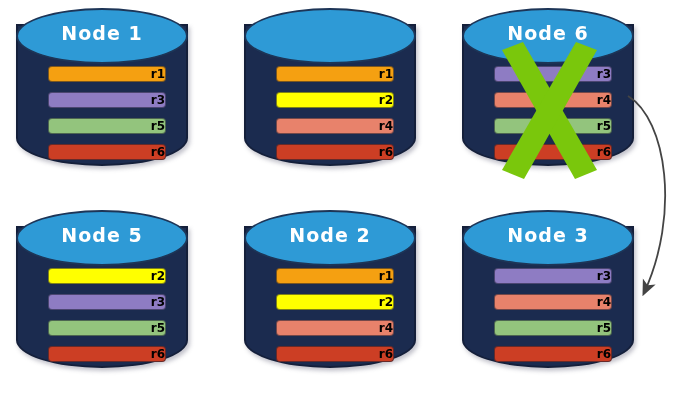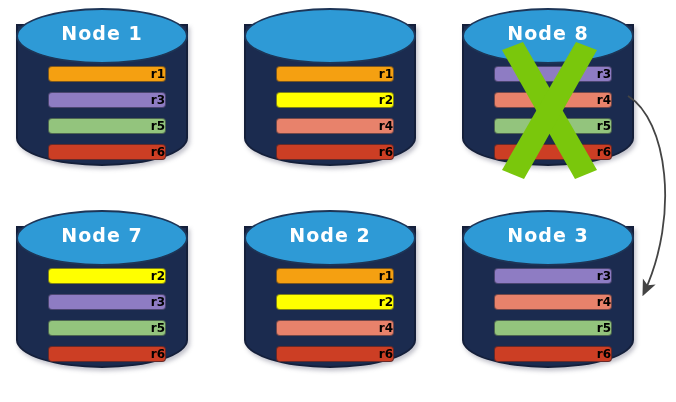--- a/index.html
+++ b/index.html
@@ -132,38 +132,38 @@
         <div class="rows">
           <div class="row-bar" style="background: rgb(245, 160, 17);">r1</div>
           <div class="row-bar" style="background: rgb(255, 255, 0);">r2</div>
           <div class="row-bar" style="background: rgb(232, 130, 107);">r4</div>
           <div class="row-bar" style="background: rgb(204, 62, 36);">r6</div>
         </div>
       </div>
       <div class="node" style="left: 452px; top: 6px;">
         <div class="cyl-body"></div>
         <div class="cyl-top"></div>
-        <div class="node-title">Node 8</div>
+        <div class="node-title">Node 6</div>
         <div class="rows">
           <div class="row-bar" style="background: rgb(142, 124, 195);">r3</div>
           <div class="row-bar" style="background: rgb(232, 130, 107);">r4</div>
           <div class="row-bar" style="background: rgb(147, 196, 125);">r5</div>
           <div class="row-bar" style="background: rgb(204, 62, 36);">r6</div>
         </div>
         <svg class="x-mark" viewBox="0 0 184 178">
           <g fill="#7ac70c">
             <path d="M46,44 L67,36 L141,164 L119,173 Z"></path>
             <path d="M141,44 L120,36 L46,164 L68,173 Z"></path>
           </g>
         </svg>
       </div>
       <div class="node" style="left: 6px; top: 208px;">
         <div class="cyl-body"></div>
         <div class="cyl-top"></div>
-        <div class="node-title">Node 7</div>
+        <div class="node-title">Node 5</div>
         <div class="rows">
           <div class="row-bar" style="background: rgb(255, 255, 0);">r2</div>
           <div class="row-bar" style="background: rgb(142, 124, 195);">r3</div>
           <div class="row-bar" style="background: rgb(147, 196, 125);">r5</div>
           <div class="row-bar" style="background: rgb(204, 62, 36);">r6</div>
         </div>
       </div>
       <div class="node" style="left: 234px; top: 208px;">
         <div class="cyl-body"></div>
         <div class="cyl-top"></div>

